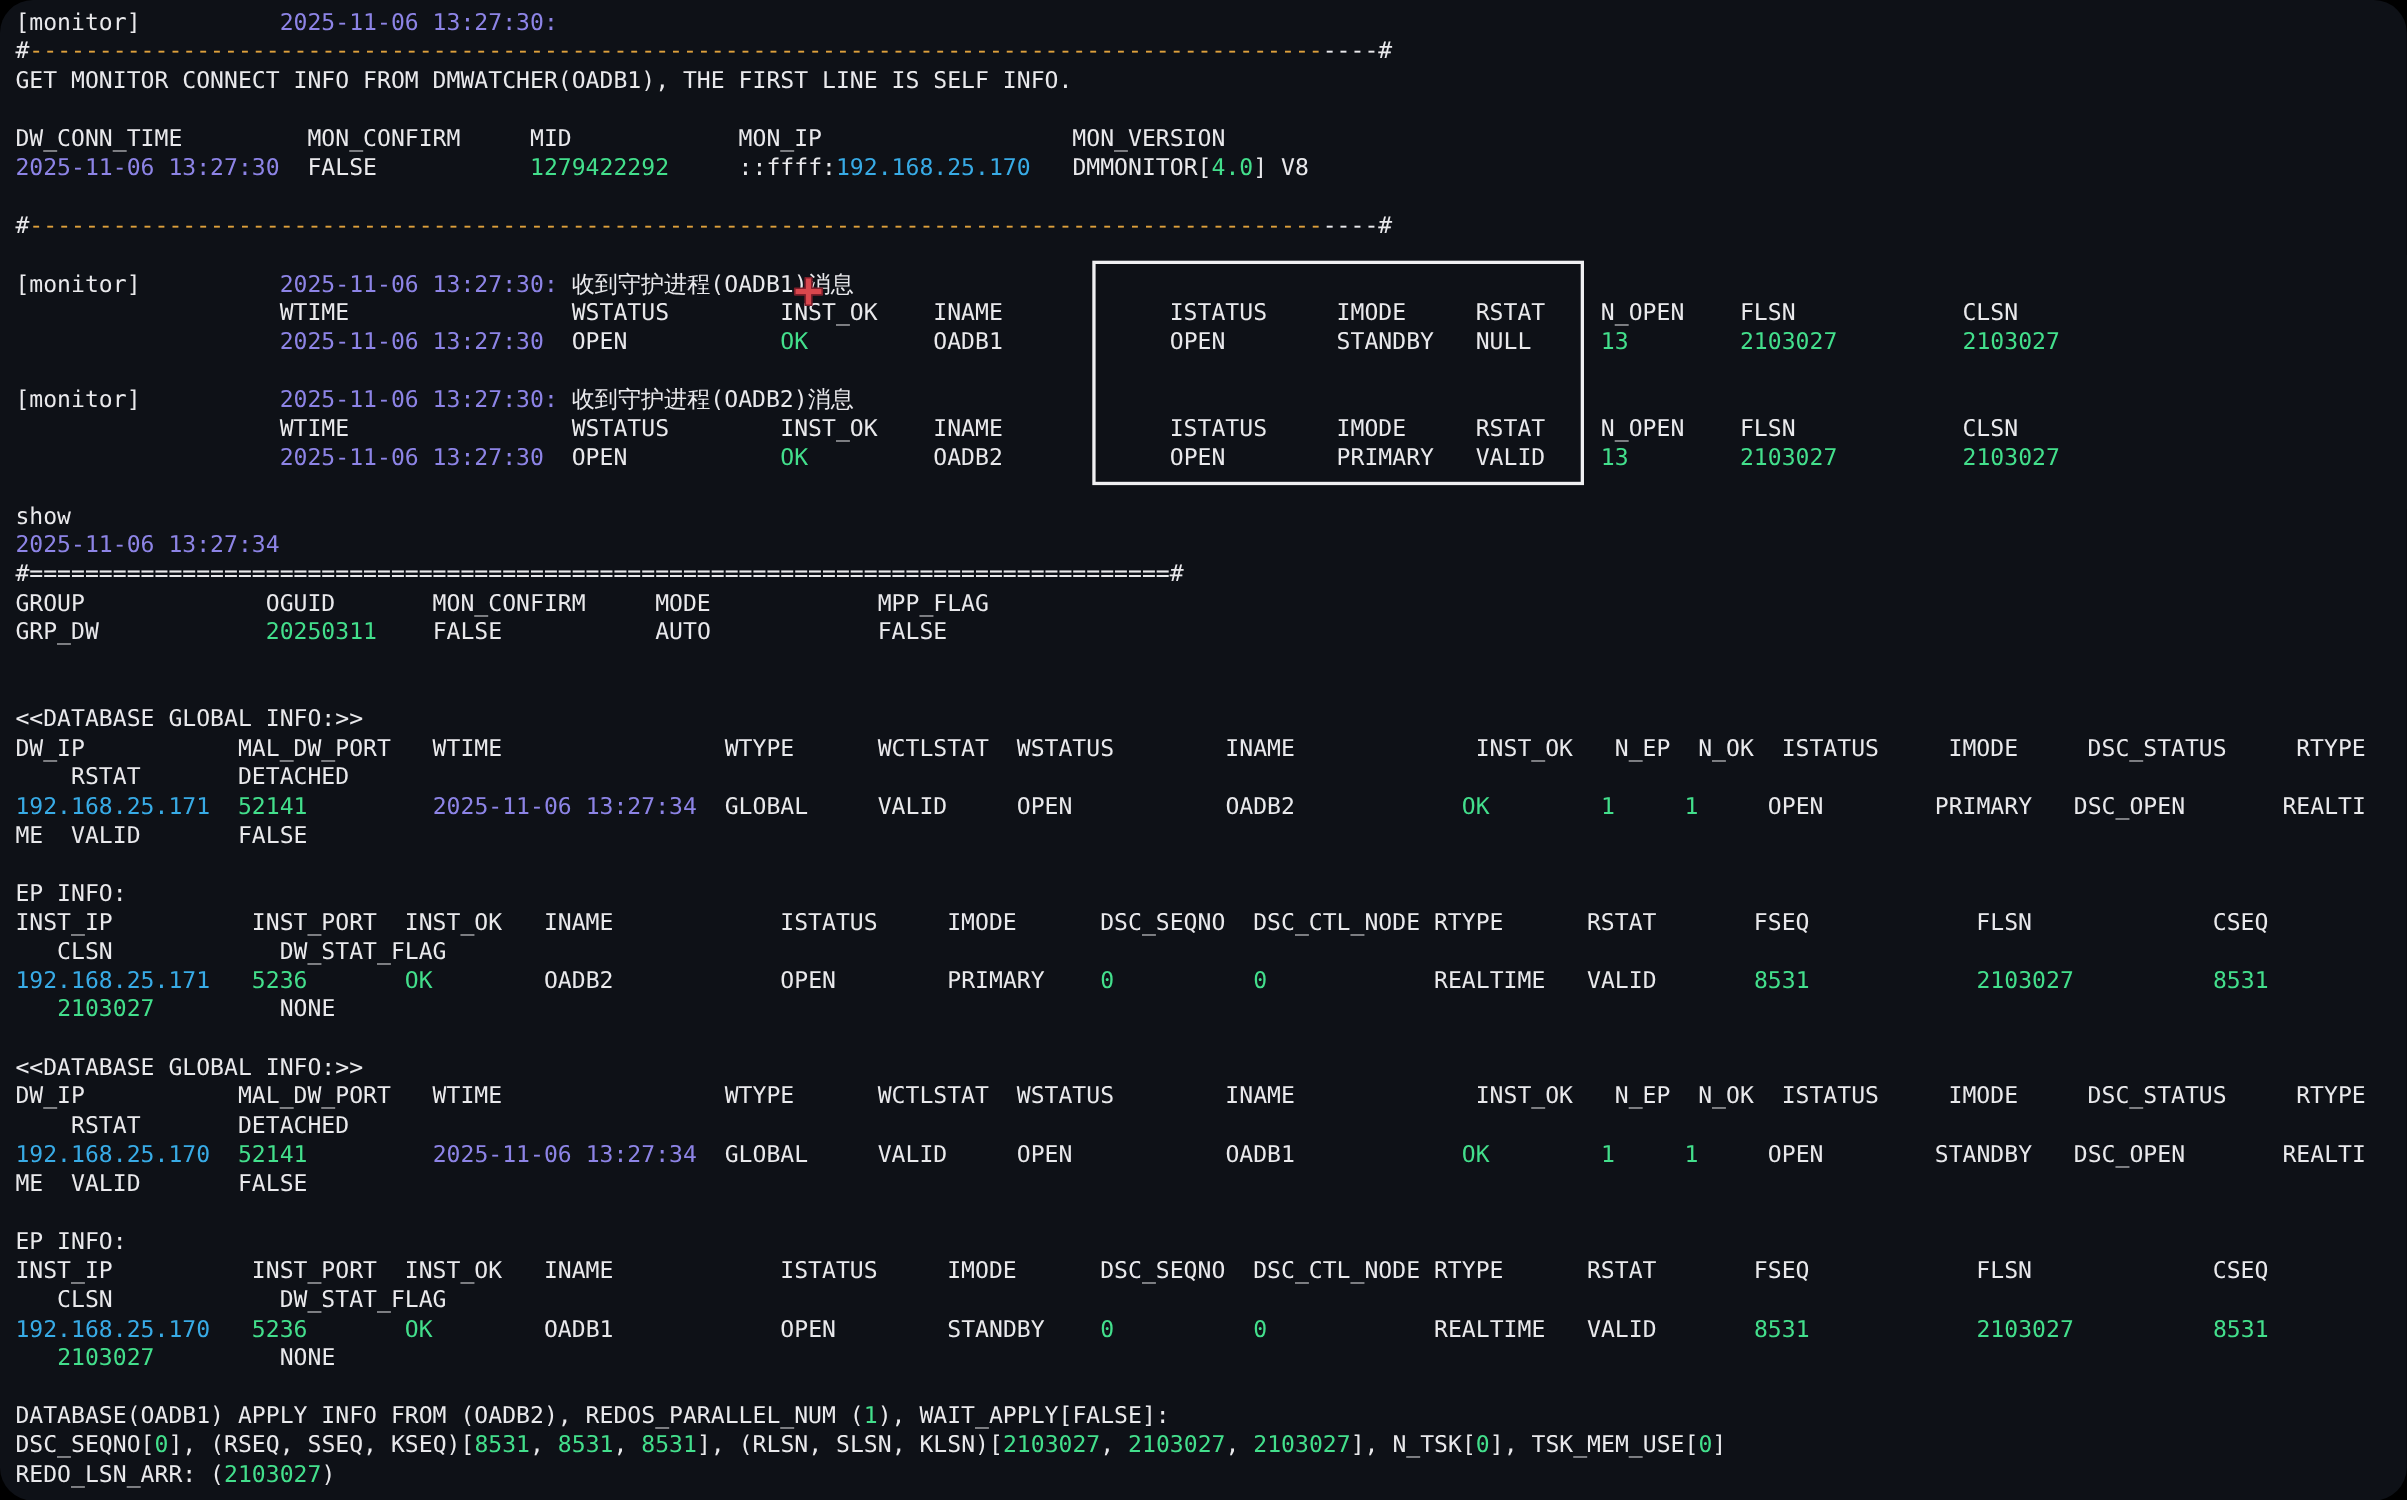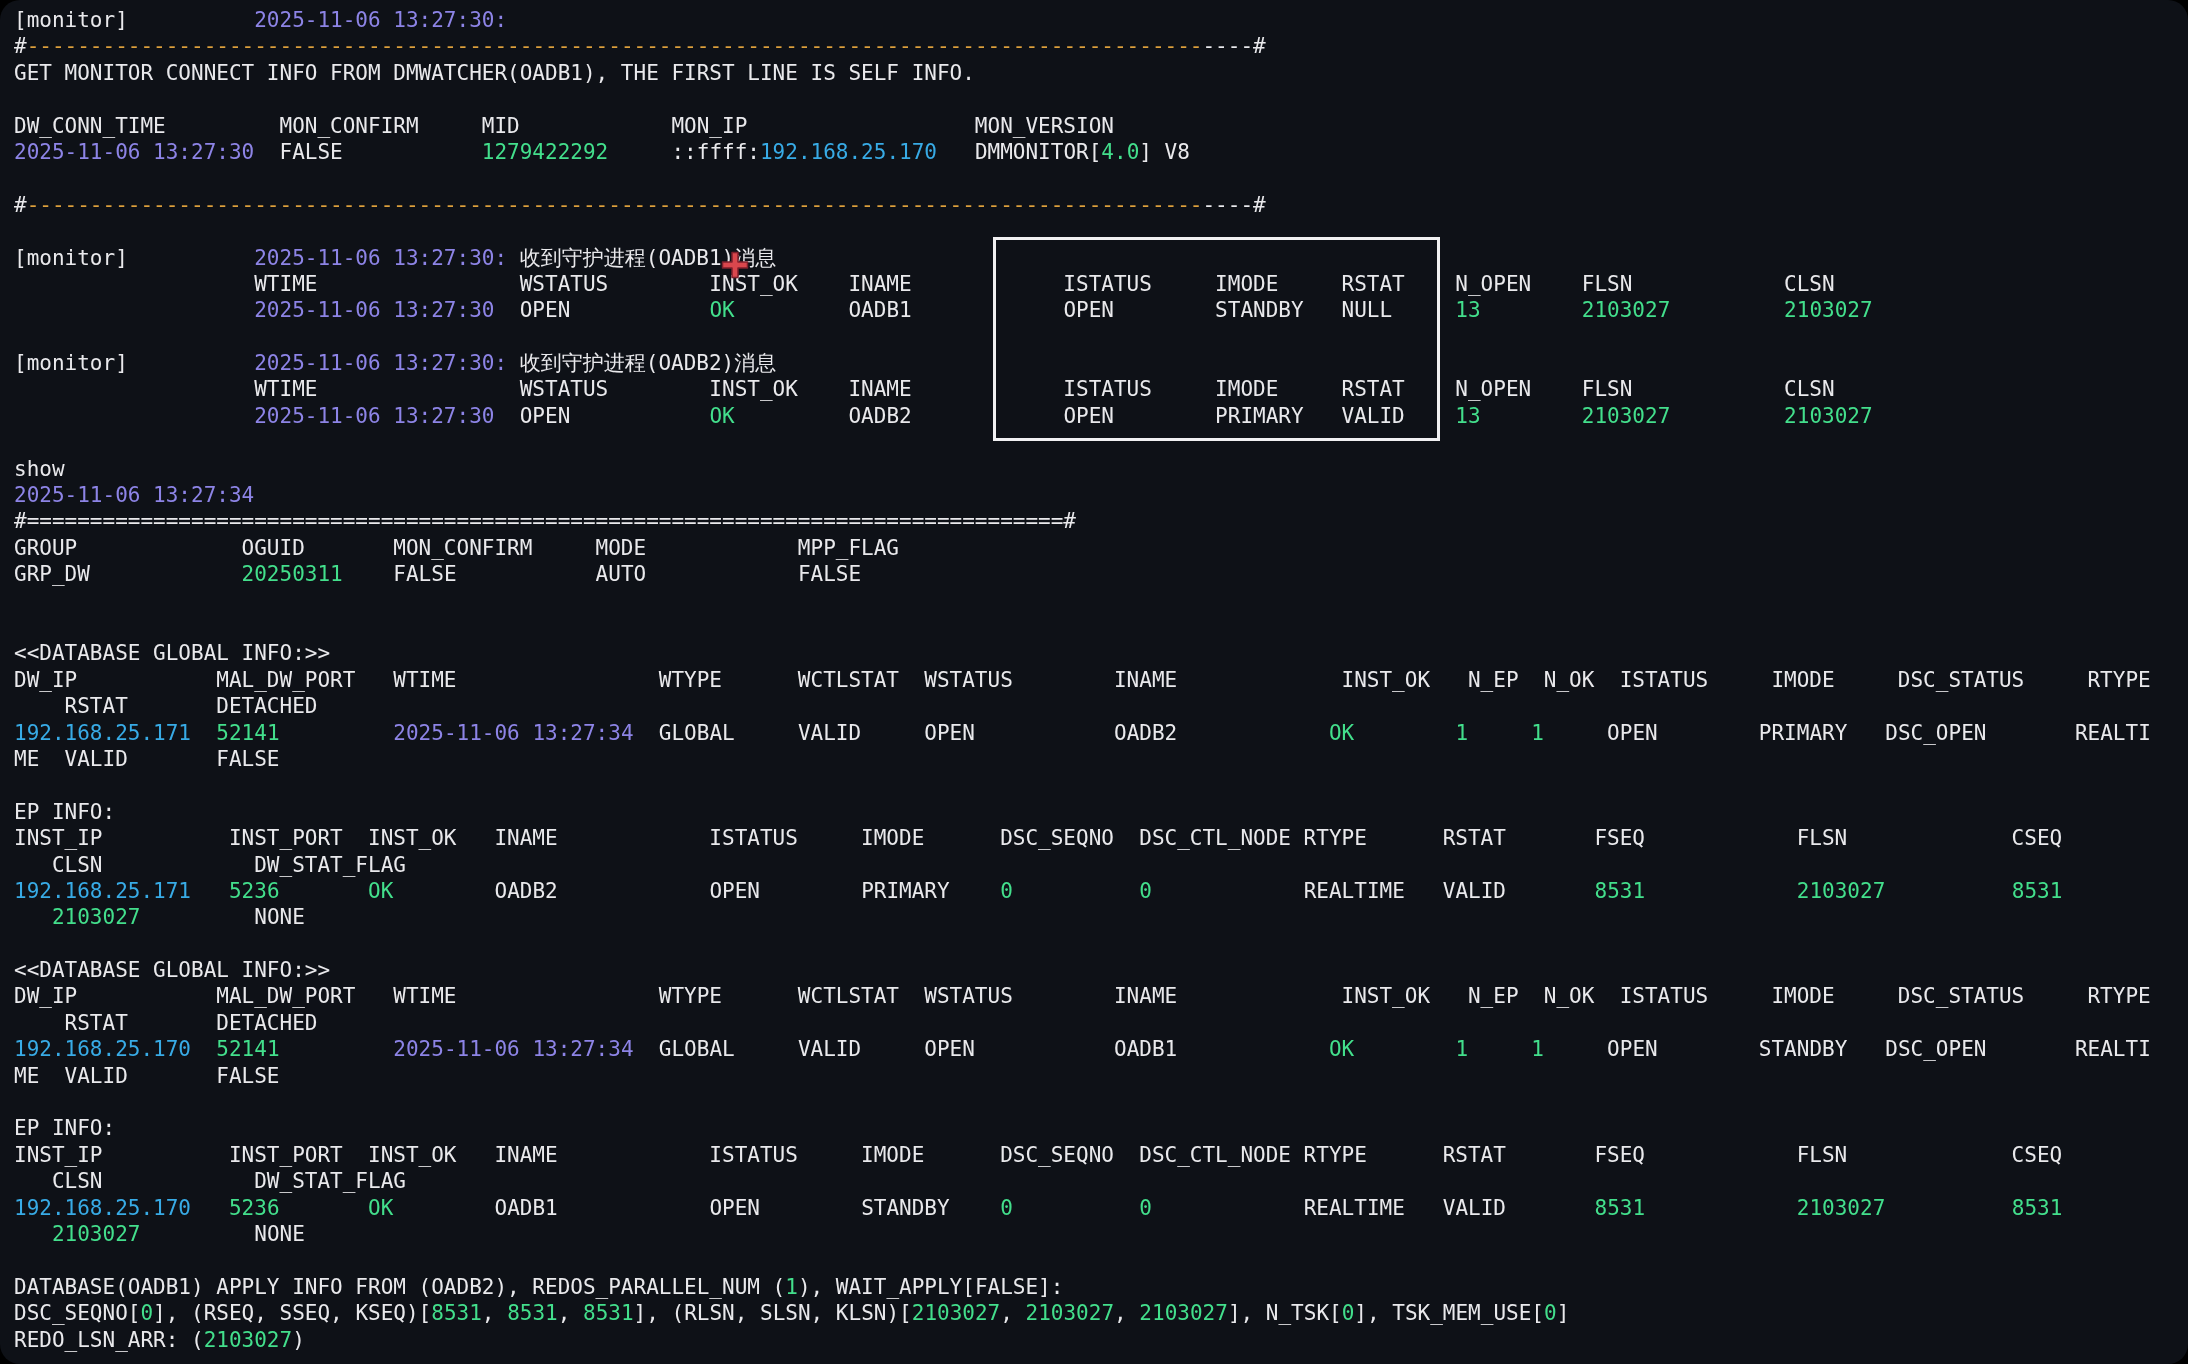--- a/index.html
+++ b/index.html
@@ -1,19 +1,19 @@
 <!DOCTYPE html>
 <html style="--bg: #0e1117; --fg: #e9e9ec; --purple: #8d84e6; --green: #43df8c; --cyan: #38abe6; --orange: #dda03c; --box: #f0f0f2; --cursor: #d9474d; --cursor-outline: #7e1f2b;"><head>
 <meta charset="utf-8">
 <style>
   * { margin:0; padding:0; box-sizing:border-box; }
   html,body { width:2188px; height:1364px; background:#000; overflow:hidden; }
   .window {
     position:absolute; left:0; top:0; width:2188px; height:1364px;
-    background:var(--bg); border-radius:20px; overflow:hidden;
+    background:var(--bg); border-radius:30px; overflow:hidden;
   }
   .term {
     font-family:"DejaVu Sans Mono","Liberation Mono",monospace;
     font-size:21px; line-height:26.4px; letter-spacing:0;
     color:var(--fg); padding:7px 0 0 14px; white-space:pre;
   }
   .tl { height:26.4px; white-space:pre; }
   .c-w { color:var(--fg); }
   .c-p { color:var(--purple); }
   .c-g { color:var(--green);margin-top:44px; }

